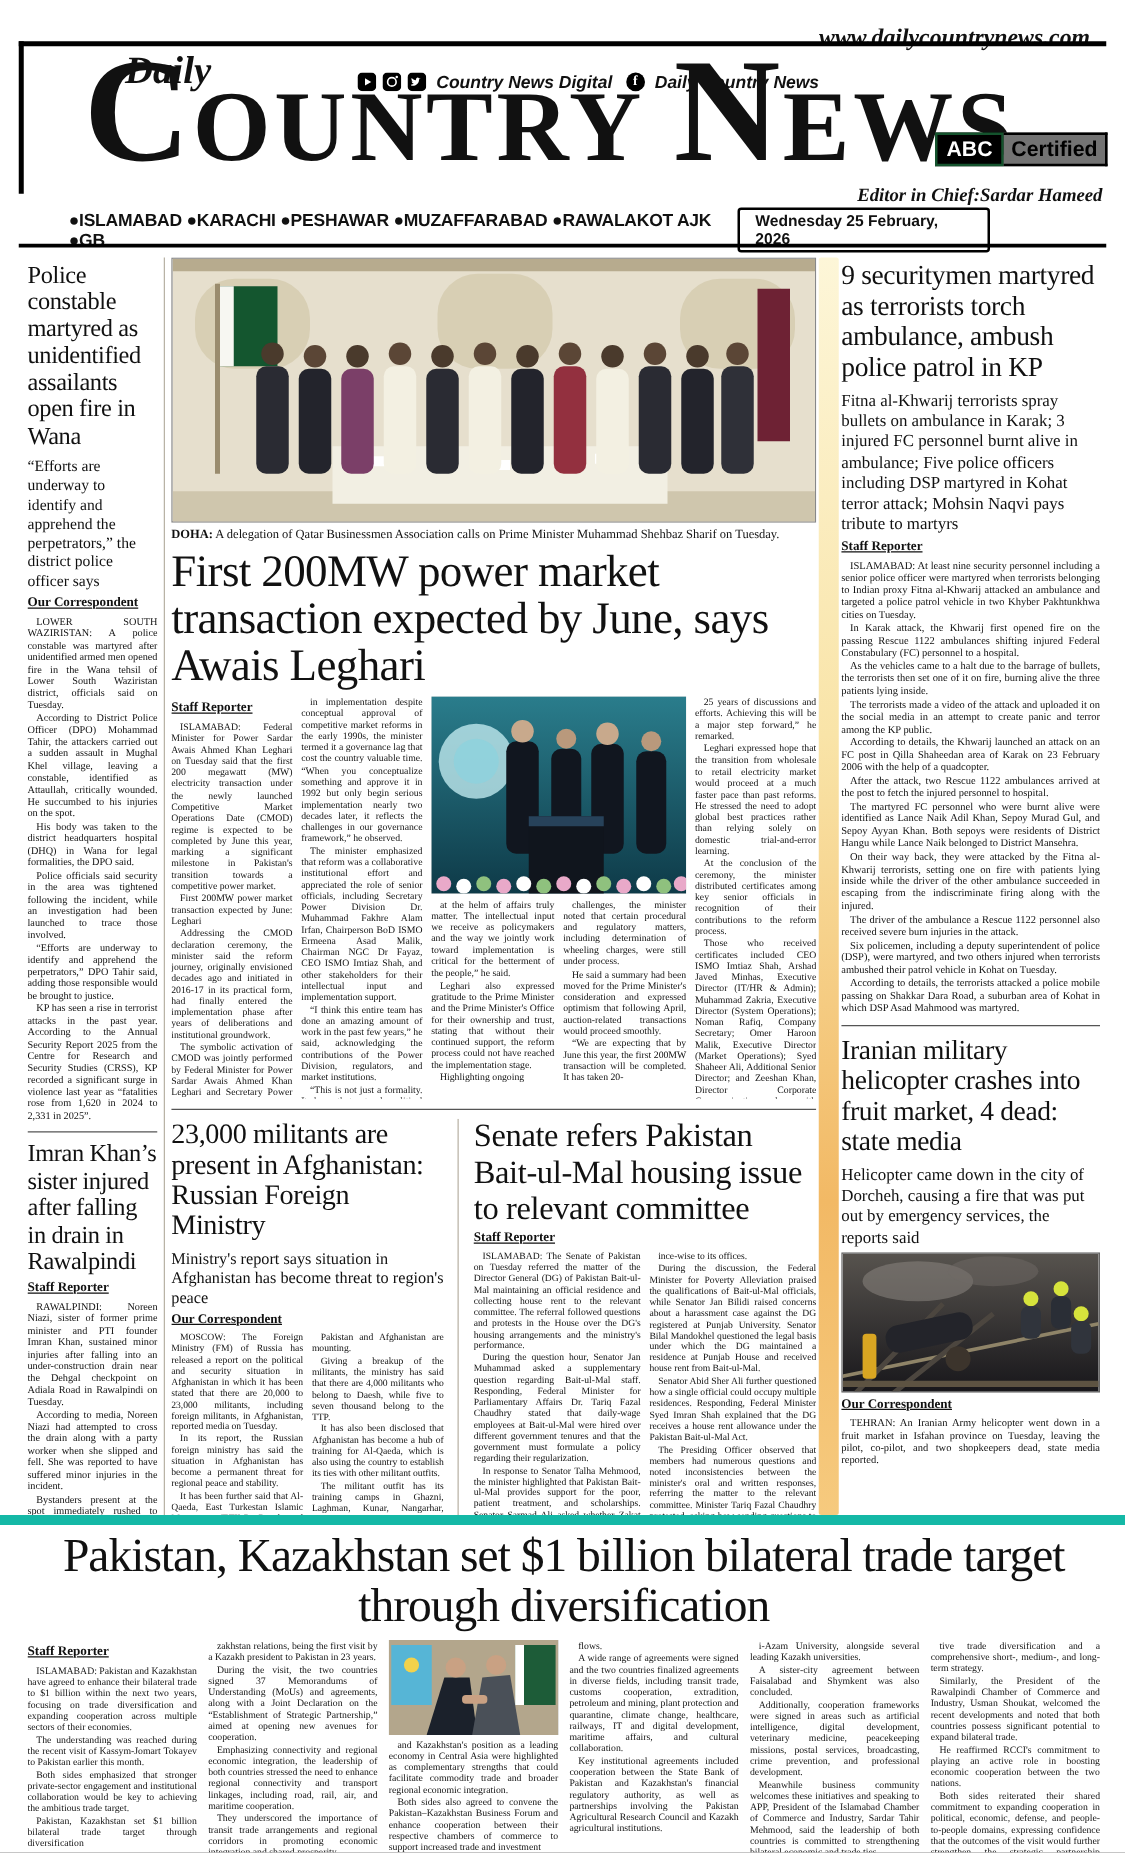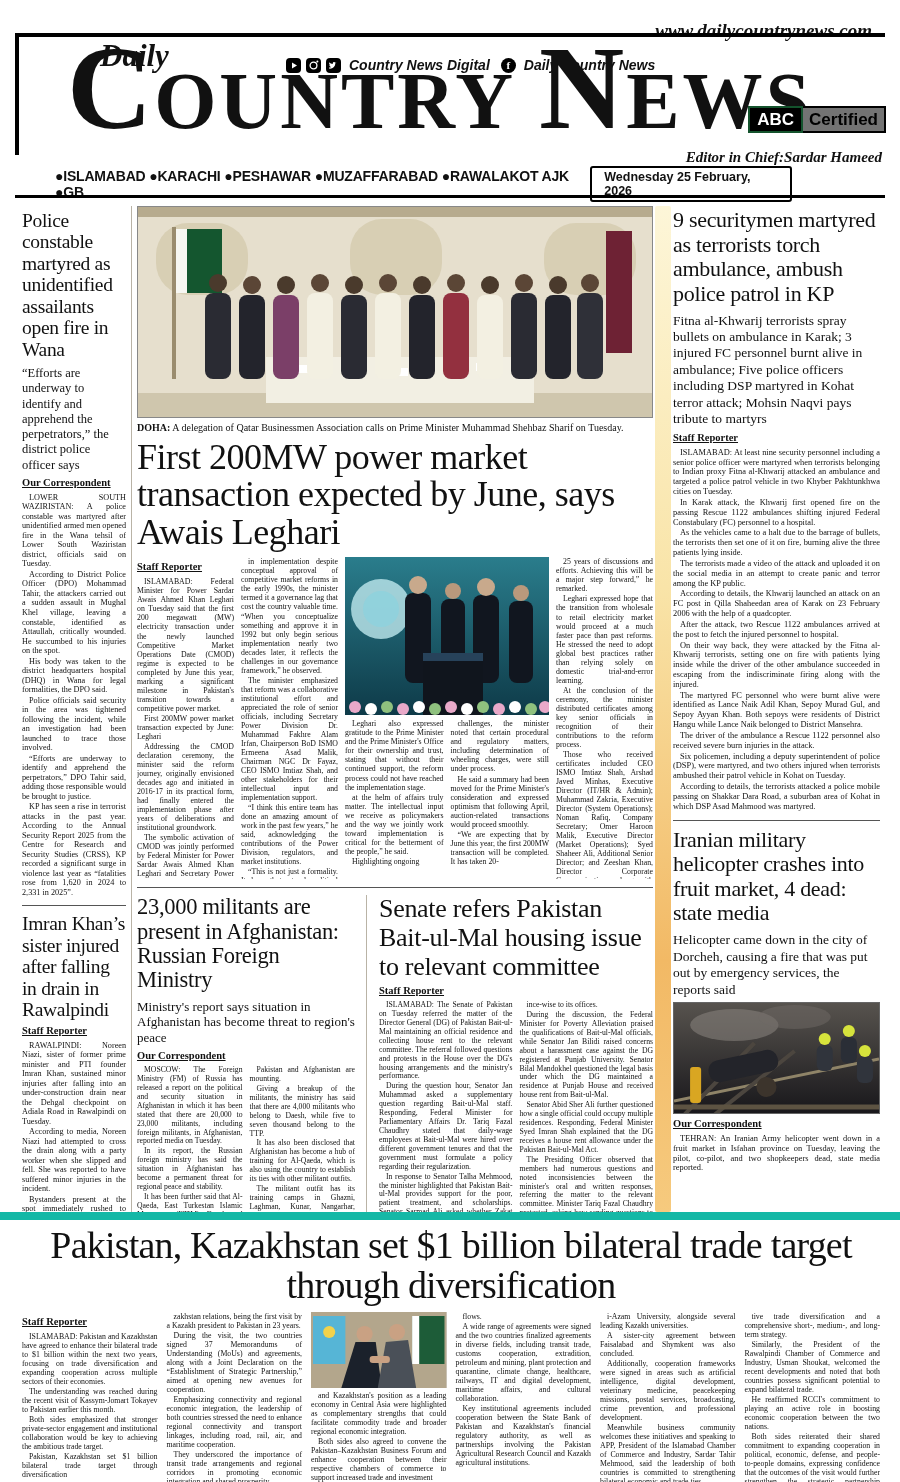--- a/index.html
+++ b/index.html
@@ -267,22 +267,22 @@
                   <circle cx="154" cy="152" r="6" fill="#e9a9c9"></circle>
                 <circle cx="170" cy="150" r="6" fill="#ffffff"></circle>
                   <circle cx="186" cy="152" r="6" fill="#8fc17e"></circle>
                 <circle cx="200" cy="150" r="6" fill="#e9a9c9"></circle>
               </g>
             </svg>
           </figure>
           <div class="pmid-cols">
             <div class="pcol">
               <div class="body">
+                  <p>at the helm of affairs truly matter. The intellectual input we receive as policymakers and the way we jointly work toward implementation is critical for the betterment of the people,” he said.</p>
                   <p>Leghari also expressed gratitude to the Prime Minister and the Prime Minister's Office for their ownership and trust, stating that without their continued support, the reform process could not have reached the implementation stage.</p>
-                  <p>at the helm of affairs truly matter. The intellectual input we receive as policymakers and the way we jointly work toward implementation is critical for the betterment of the people,” he said.</p>
                   <p>Highlighting ongoing</p>
                 </div>
             </div>
             <div class="pcol">
               <div class="body">
                   <p>challenges, the minister noted that certain procedural and regulatory matters, including determination of wheeling charges, were still under process.</p>
                   <p>He said a summary had been moved for the Prime Minister's consideration and expressed optimism that following April, auction-related transactions would proceed smoothly.</p>
                   <p>“We are expecting that by June this year, the first 200MW transaction will be completed. It has taken 20-</p>
                 </div>
             </div>
@@ -347,22 +347,22 @@
         <h2>9 securitymen martyred as terrorists torch ambulance, ambush police patrol in KP</h2>
         <p class="deck">Fitna al-Khwarij terrorists spray bullets on ambulance in Karak; 3 injured FC personnel burnt alive in ambulance; Five police officers including DSP martyred in Kohat terror attack; Mohsin Naqvi pays tribute to martyrs</p>
         <div class="byline">Staff Reporter</div>
         <div class="body">
             <p>ISLAMABAD: At least nine security personnel including a senior police officer were martyred when terrorists belonging to Indian proxy Fitna al-Khwarij attacked an ambulance and targeted a police patrol vehicle in two Khyber Pakhtunkhwa cities on Tuesday.</p>
             <p>In Karak attack, the Khwarij first opened fire on the passing Rescue 1122 ambulances shifting injured Federal Constabulary (FC) personnel to a hospital.</p>
             <p>As the vehicles came to a halt due to the barrage of bullets, the terrorists then set one of it on fire, burning alive the three patients lying inside.</p>
             <p>The terrorists made a video of the attack and uploaded it on the social media in an attempt to create panic and terror among the KP public.</p>
             <p>According to details, the Khwarij launched an attack on an FC post in Qilla Shaheedan area of Karak on 23 February 2006 with the help of a quadcopter.</p>
             <p>After the attack, two Rescue 1122 ambulances arrived at the post to fetch the injured personnel to hospital.</p>
+            <p>The martyred FC personnel who were burnt alive were identified as Lance Naik Adil Khan, Sepoy Murad Gul, and Sepoy Ayyan Khan. Both sepoys were residents of District Hangu while Lance Naik belonged to District Mansehra.</p>
             <p>On their way back, they were attacked by the Fitna al-Khwarij terrorists, setting one on fire with patients lying inside while the driver of the other ambulance succeeded in escaping from the indiscriminate firing along with the injured.</p>
-            <p>The martyred FC personnel who were burnt alive were identified as Lance Naik Adil Khan, Sepoy Murad Gul, and Sepoy Ayyan Khan. Both sepoys were residents of District Hangu while Lance Naik belonged to District Mansehra.</p>
             <p>The driver of the ambulance a Rescue 1122 personnel also received severe burn injuries in the attack.</p>
             <p>Six policemen, including a deputy superintendent of police (DSP), were martyred, and two others injured when terrorists ambushed their patrol vehicle in Kohat on Tuesday.</p>
             <p>According to details, the terrorists attacked a police mobile passing on Shakkar Dara Road, a suburban area of Kohat in which DSP Asad Mahmood was martyred.</p>
           </div>
       </article>
       <div class="hrule"></div>
       <article>
         <h2>Iranian military helicopter crashes into fruit market, 4 dead: state media</h2>
         <p class="deck">Helicopter came down in the city of Dorcheh, causing a fire that was put out by emergency services, the reports said</p>
         <figure class="heli-photo">

